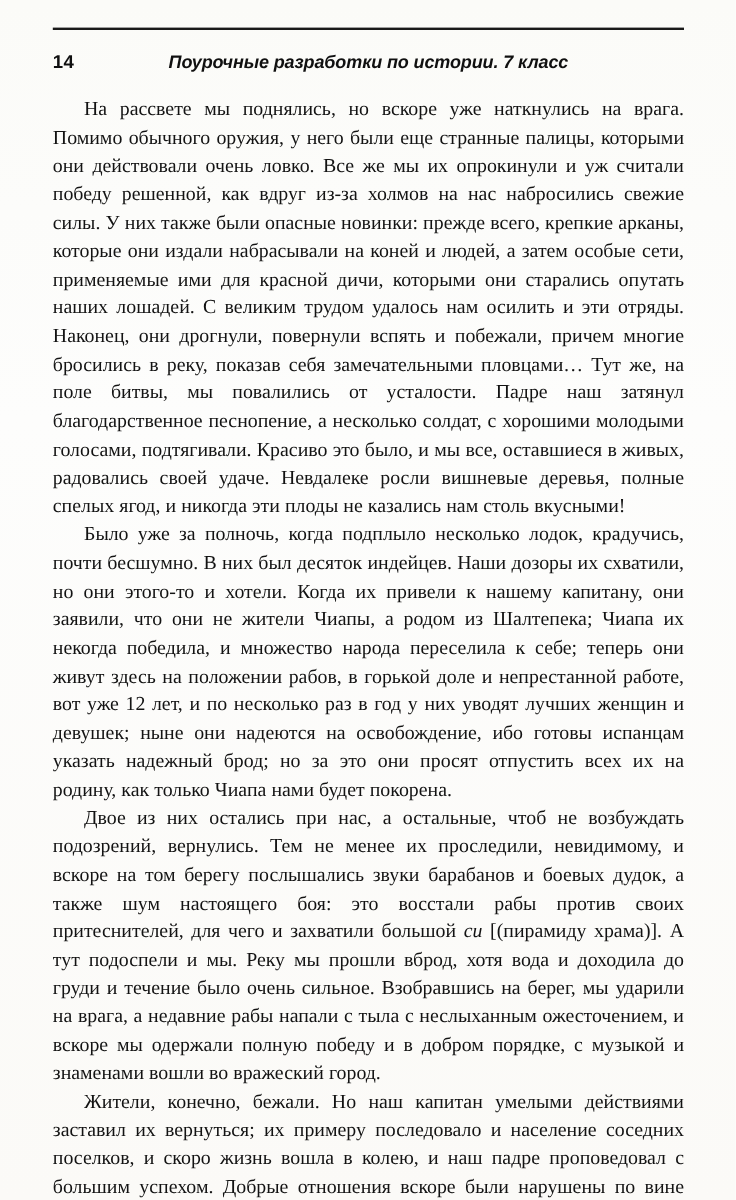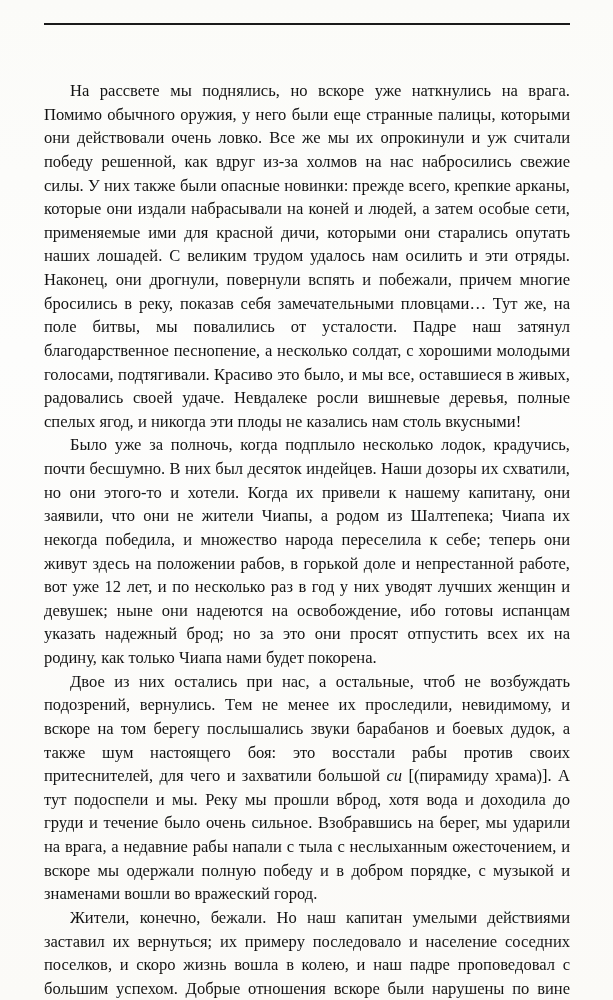--- a/index.html
+++ b/index.html
@@ -111,20 +111,24 @@
 
   em.inline-ital {
   }
 </style>
 </head>
 <body>
 
 <div class="page">
   <div class="page-inner">
 
+    <div class="running-head">
+      <span class="folio">14</span>
+      <span class="head-title">Поурочные разработки по истории. 7 класс</span>
+    </div>
     <div class="head-rule"></div>
 
     <div class="body-text">
 
     <p>На рассвете мы поднялись, но вскоре уже наткнулись на врага. Помимо обычного оружия, у него были еще странные палицы, которыми они действовали очень ловко. Все же мы их опрокинули и уж считали победу решенной, как вдруг из-за холмов на нас набросились свежие силы. У них также были опасные новинки: прежде всего, крепкие арканы, которые они издали набрасывали на коней и людей, а затем особые сети, применяемые ими для красной дичи, которыми они старались опутать наших лошадей. С великим трудом удалось нам осилить и эти отряды. Наконец, они дрогнули, повернули вспять и побежали, причем многие бросились в реку, показав себя замечательными пловцами… Тут же, на поле битвы, мы повалились от усталости. Падре наш затянул благодарственное песнопение, а несколько солдат, с хорошими молодыми голосами, подтягивали. Красиво это было, и мы все, оставшиеся в живых, радовались своей удаче. Невдалеке росли вишневые деревья, полные спелых ягод, и никогда эти плоды не казались нам столь вкусными!</p>
         <p>Было уже за полночь, когда подплыло несколько лодок, крадучись, почти бесшумно. В них был десяток индейцев. Наши дозоры их схватили, но они этого-то и хотели. Когда их привели к нашему капитану, они заявили, что они не жители Чиапы, а родом из Шалтепека; Чиапа их некогда победила, и множество народа переселила к себе; теперь они живут здесь на положении рабов, в горькой доле и непрестанной работе, вот уже 12 лет, и по несколько раз в год у них уводят лучших женщин и девушек; ныне они надеются на освобождение, ибо готовы испанцам указать надежный брод; но за это они просят отпустить всех их на родину, как только Чиапа нами будет покорена.</p>
         <p>Двое из них остались при нас, а остальные, чтоб не возбуждать подозрений, вернулись. Тем не менее их проследили, невидимому, и вскоре на том берегу послышались звуки барабанов и боевых дудок, а также шум настоящего боя: это восстали рабы против своих притеснителей, для чего и захватили большой <em class="inline-ital">си</em> [(пирамиду храма)]. А тут подоспели и мы. Реку мы прошли вброд, хотя вода и доходила до груди и течение было очень сильное. Взобравшись на берег, мы ударили на врага, а недавние рабы напали с тыла с неслыханным ожесточением, и вскоре мы одержали полную победу и в добром порядке, с музыкой и знаменами вошли во вражеский город.</p>
         <p class="flush-last">Жители, конечно, бежали. Но наш капитан умелыми действиями заставил их вернуться; их примеру последовало и население соседних поселков, и скоро жизнь вошла в колею, и наш падре проповедовал с большим успехом. Добрые отношения вскоре были нарушены по вине одного из наших солдат, бывшего в Чамуле, соседнем большом городе. Солдат был отправлен в Мехико на суд, но Чамула все же восстала, и пришлось ее вновь покорять. Город лежал в горах и был защищен крепкими стенами, а кругом зияли непроходимые пропасти.</p>
       </div>
 

